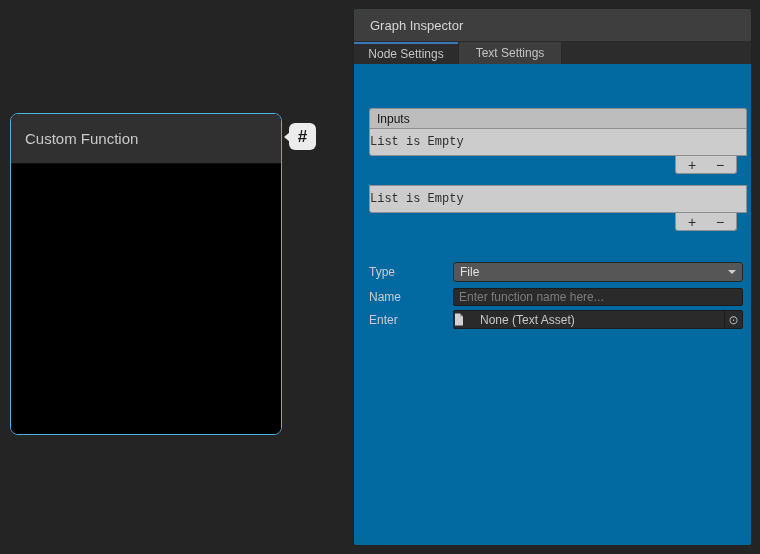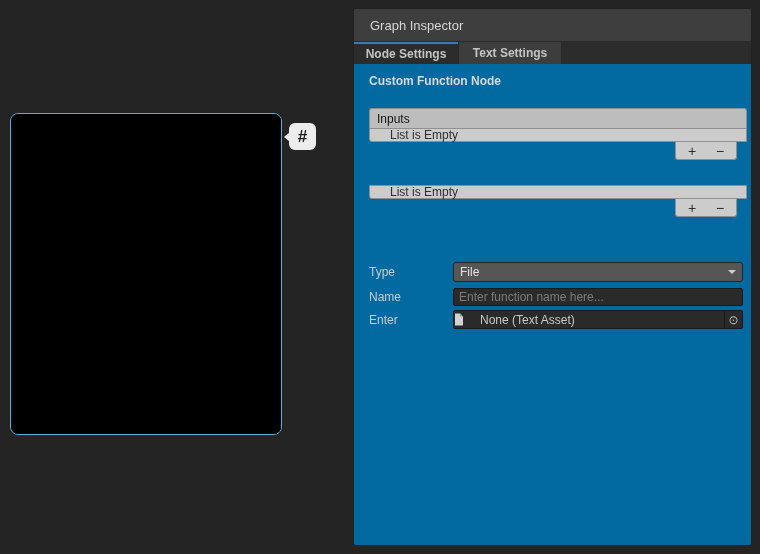--- a/index.html
+++ b/index.html
@@ -45,21 +45,21 @@
     background:#0369a1;border:1px solid #222;border-radius:3px;
     box-sizing:border-box;overflow:hidden;
   }
   .insp-titlebar{
     height:33px;background:#3e3e3e;border-bottom:1px solid #2a2a2a;
     display:flex;align-items:center;padding-left:16px;box-sizing:border-box;
   }
   .insp-title{font-size:13px;color:#d6d6d6;}
 
   .tabs{
-    display:flex;height:22px;background:#2c2c2c;font-weight:bold;
+    display:flex;height:22px;background:#2c2c2c;
   }
   .tab{
     width:104px;display:flex;align-items:center;justify-content:center;
     font-size:12px;color:#c4c4c4;box-sizing:border-box;cursor:default;
   }
   .tab.active{background:#2c2c2c;border-top:2px solid var(--tab_accent);}
   .tab.inactive{background:#3d3d3d;border-left:1px solid #282828;border-right:1px solid #282828;}
 
   .section-label{
     position:absolute;left:15px;top:65px;
@@ -69,23 +69,23 @@
   
   .rlist{position:absolute;left:15px;width:378px;}
   .rlist.inputs{top:99px;}
   .rlist.outputs{top:176px;}
   .rl-header{
     height:20px;background:#bdbdbd;border:1px solid #8f8f8f;border-bottom:none;
     border-radius:3px 3px 0 0;display:flex;align-items:center;
     padding-left:7px;box-sizing:border-box;font-size:12px;color:#141414;
   }
   .rl-body{
-    height:14px;background:#cccccc;border:1px solid #8f8f8f;
+    height:28px;background:#cccccc;border:1px solid #8f8f8f;
     border-radius:0 0 0 3px;display:flex;align-items:center;
-    padding-left:20px;box-sizing:border-box;font-size:12px;color:#2e2e2e;
+    padding-left:0;box-sizing:border-box;font-size:12px;color:#2e2e2e;font-family:Liberation Mono, monospace;
   }
   .rl-footer{
     height:18px;width:62px;margin-left:auto;margin-right:10px;
     background:#cccccc;border:1px solid #8f8f8f;border-top:none;
     border-radius:0 0 3px 3px;display:flex;align-items:center;
     justify-content:space-evenly;box-sizing:border-box;
   }
   .rl-btn{
     width:24px;text-align:center;font-size:14px;line-height:14px;
     color:#2b2b2b;cursor:default;user-select:none;
@@ -131,20 +131,23 @@
     color:#b5b5b5;font-size:12px;line-height:1;
   }
   .asset-icon{display:flex;align-items:center;flex:none;}
 </style>
 </head>
 <body>
 
 <div>
 
   <div class="node">
+    <div class="node-titlebar">
+      <span class="node-title">Custom Function</span>
+    </div>
     <div class="node-body"></div>
   </div>
 
   <div class="hash-badge">
     <span>#</span>
   </div>
 
 </div>
 
 <div class="inspector">
@@ -155,21 +158,20 @@
 
   <div class="tabs">
     <div class="tab active">
       <span>Node Settings</span>
     </div>
     <div class="tab inactive">
       <span>Text Settings</span>
     </div>
   </div>
 
-  <div class="section-label">Custom Function Node</div>
 
   <div class="rlist inputs">
     <div class="rl-header">
       <span>Inputs</span>
     </div>
     <div class="rl-body">
       <span>List is Empty</span>
     </div>
     <div class="rl-footer">
       <span class="rl-btn">+</span>

